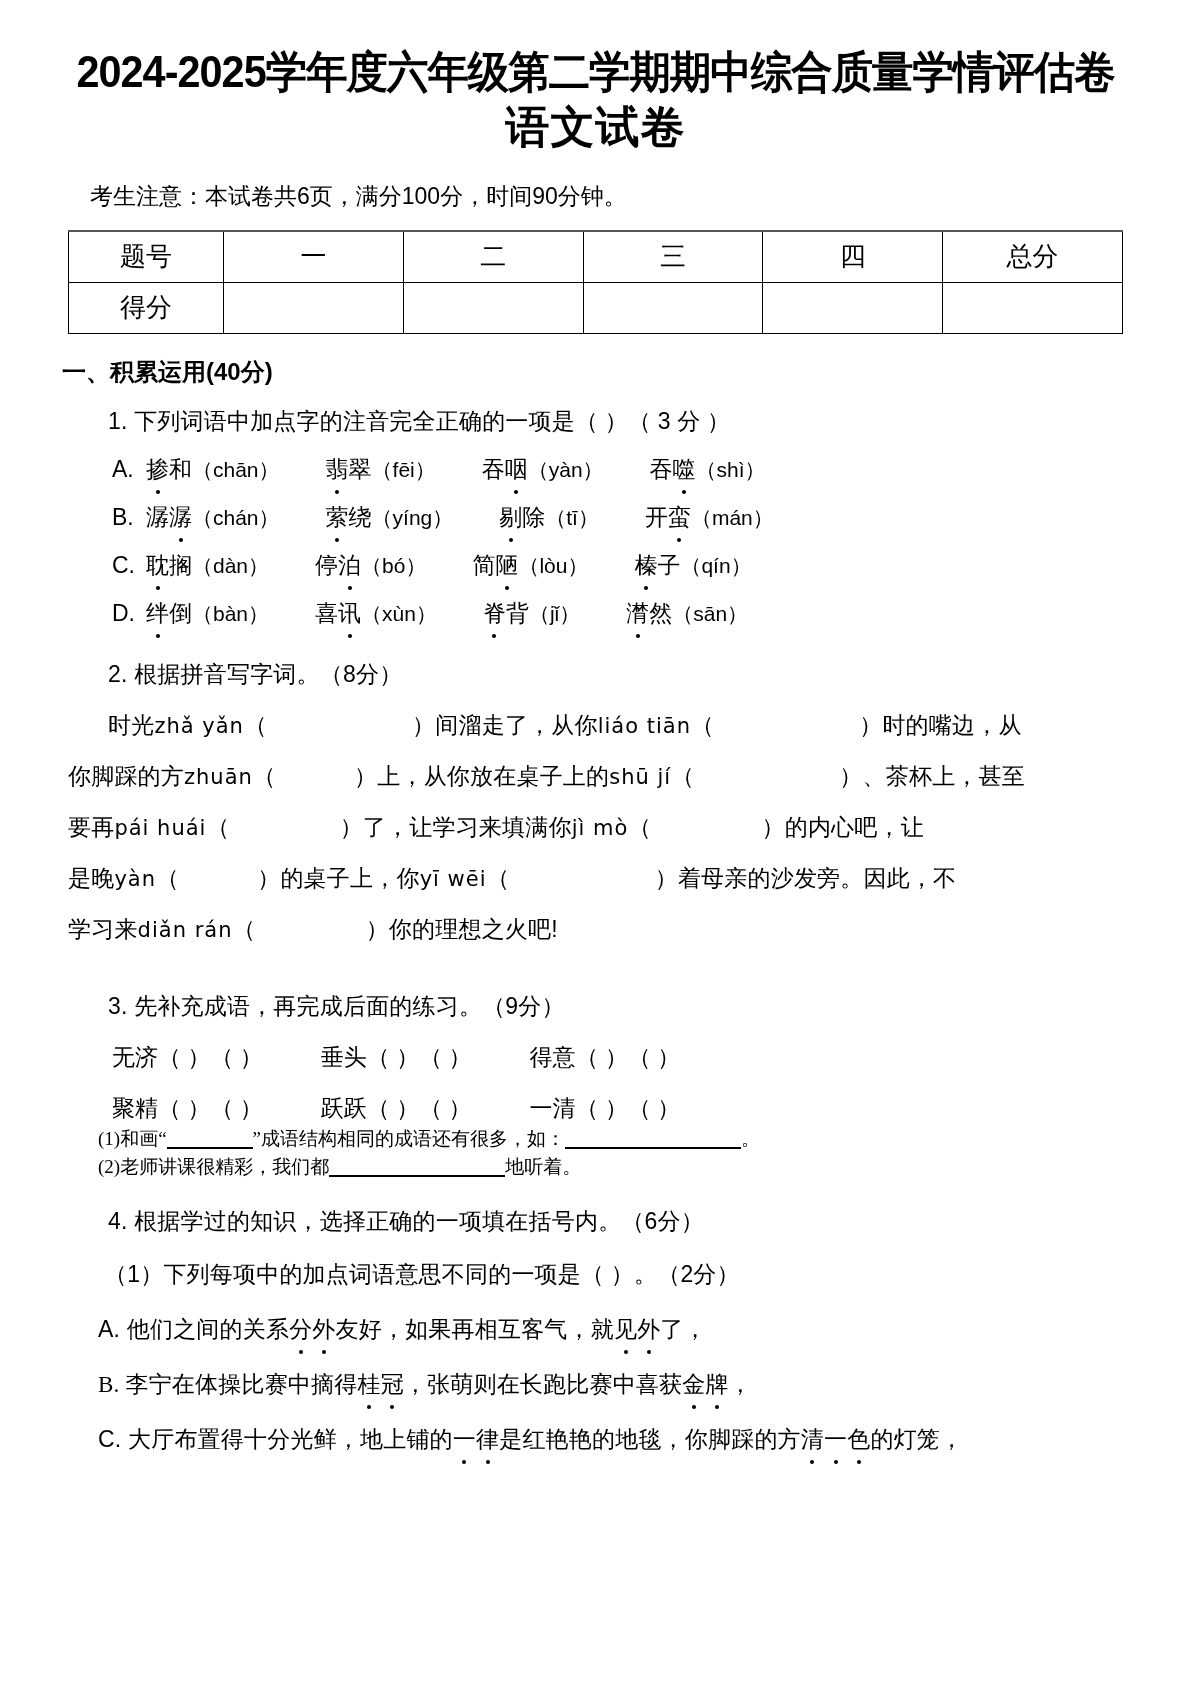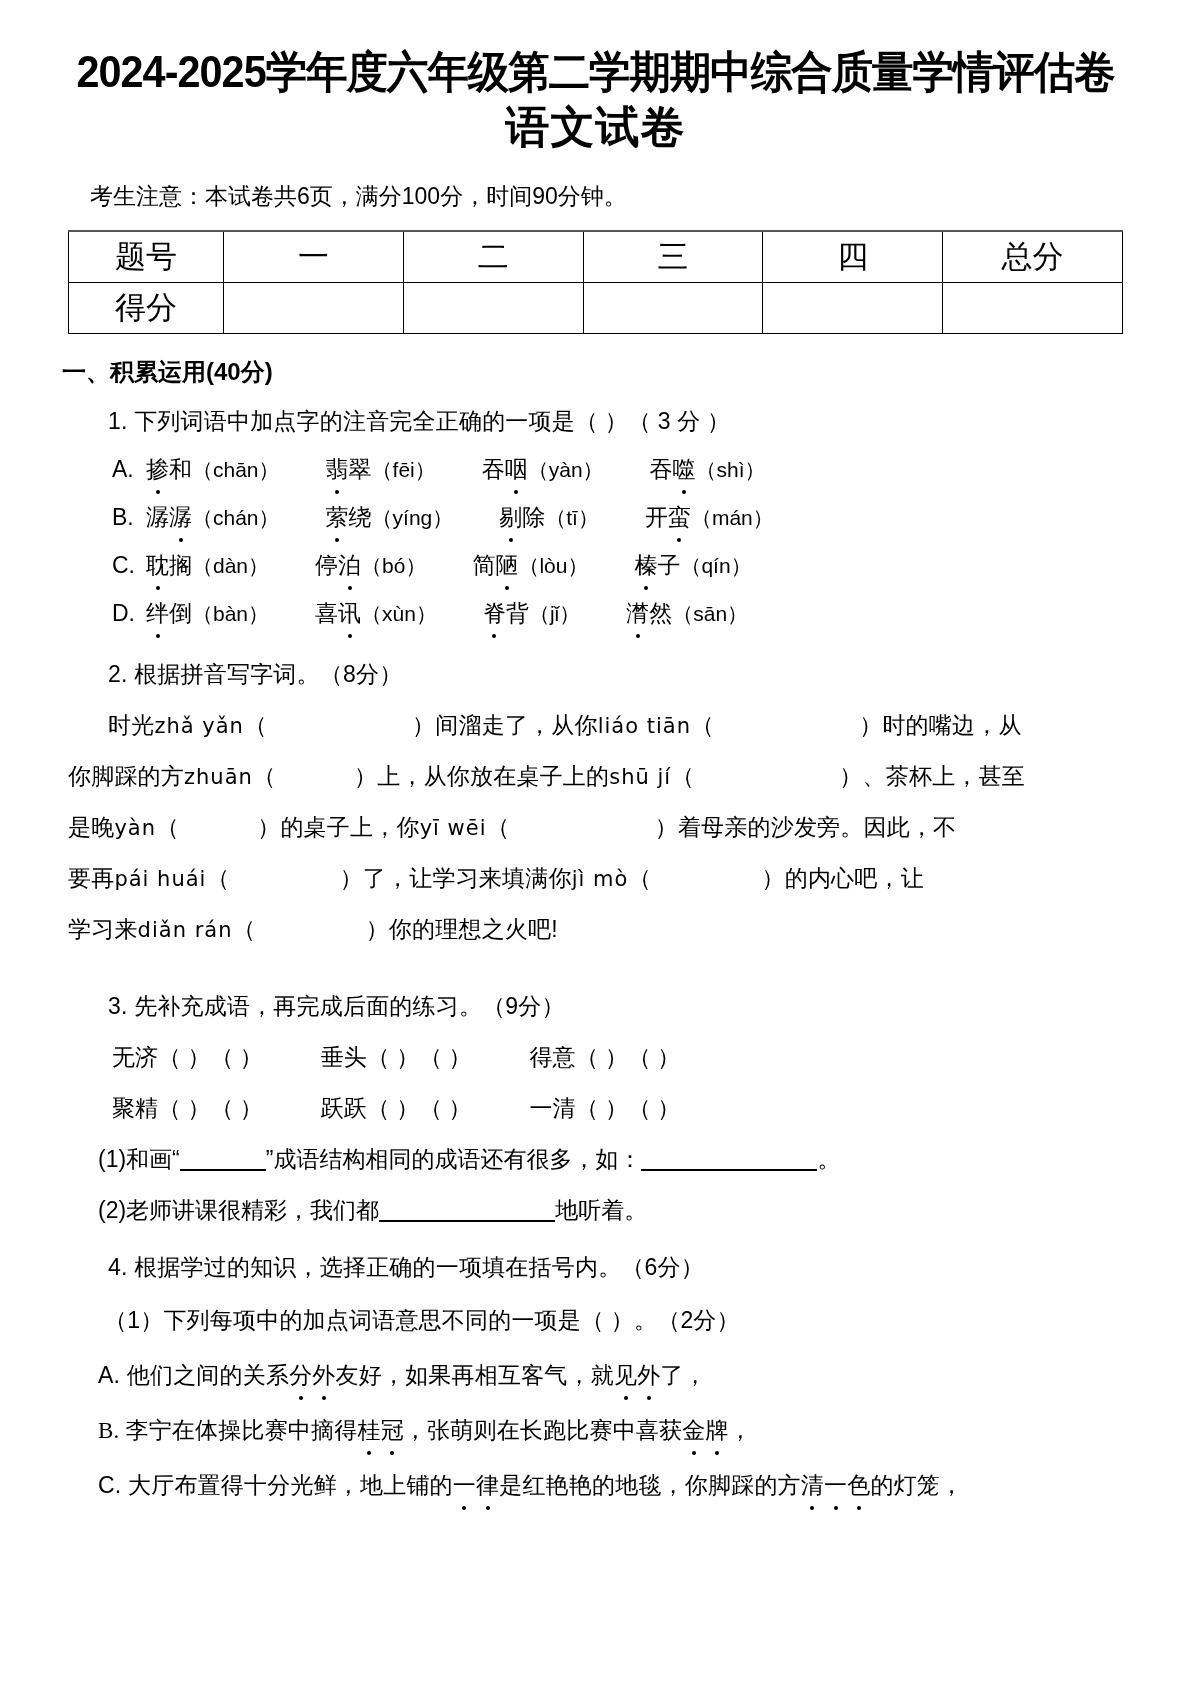--- a/index.html
+++ b/index.html
@@ -54,21 +54,21 @@
   .score-table {
     border-collapse: collapse;
     margin: 18px 0 0 68px;
     width: 1055px;
     table-layout: fixed;
   }
   .score-table td {
     border: 1px solid #000;
     height: 48px;
     text-align: center;
-    font-size: 31px;
+    font-size: 26px;
     vertical-align: middle;
   }
   .score-table tr td:first-child { width: 152px; }
   .score-table .outer-top { border-top: 2px solid #555; }
 
   
   .section-head {
     font-size: 24px;
     font-weight: bold;
     margin: 22px 12px 0 62px;
@@ -139,23 +139,24 @@
     margin: 20px 0 0 112px;
     white-space: nowrap;
   }
   .idiom {
     display: inline-block;
     margin-right: 58px;
   }
   .idiom:last-child { margin-right: 0; }
 
   .sub-line {
-    font-size: 23px;
-    margin: 20px 0 0 98px;
-    white-space: nowrap;
+    font-size: 19px;
+    margin: 2px 0 0 98px;
+    white-space: nowrap;
+    font-family: Liberation Serif, serif;
   }
   .ul-s {
     display: inline-block;
     width: 86px;
     border-bottom: 2px solid #000;
     vertical-align: -4px;
   }
   .ul-l {
     display: inline-block;
     width: 176px;
@@ -201,22 +202,22 @@
   <div class="opt-line" id="q1optA"><span class="opt-letter">A.</span><span class="opt-item"><span class="dot">掺</span><span>和</span><span class="py">（chān）</span></span><span class="opt-item"><span class="dot">翡</span><span>翠</span><span class="py">（fēi）</span></span><span class="opt-item"><span>吞</span><span class="dot">咽</span><span class="py">（yàn）</span></span><span class="opt-item"><span>吞</span><span class="dot">噬</span><span class="py">（shì）</span></span></div>
   <div class="opt-line" id="q1optB"><span class="opt-letter">B.</span><span class="opt-item"><span>潺</span><span class="dot">潺</span><span class="py">（chán）</span></span><span class="opt-item"><span class="dot">萦</span><span>绕</span><span class="py">（yíng）</span></span><span class="opt-item"><span class="dot">剔</span><span>除</span><span class="py">（tī）</span></span><span class="opt-item"><span>开</span><span class="dot">蛮</span><span class="py">（mán）</span></span></div>
   <div class="opt-line" id="q1optC"><span class="opt-letter">C.</span><span class="opt-item"><span class="dot">耽</span><span>搁</span><span class="py">（dàn）</span></span><span class="opt-item"><span>停</span><span class="dot">泊</span><span class="py">（bó）</span></span><span class="opt-item"><span>简</span><span class="dot">陋</span><span class="py">（lòu）</span></span><span class="opt-item"><span class="dot">榛</span><span>子</span><span class="py">（qín）</span></span></div>
   <div class="opt-line" id="q1optD"><span class="opt-letter">D.</span><span class="opt-item"><span class="dot">绊</span><span>倒</span><span class="py">（bàn）</span></span><span class="opt-item"><span>喜</span><span class="dot">讯</span><span class="py">（xùn）</span></span><span class="opt-item"><span class="dot">脊</span><span>背</span><span class="py">（jǐ）</span></span><span class="opt-item"><span class="dot">潸</span><span>然</span><span class="py">（sān）</span></span></div>
 
   <div class="q-line" style="margin-top:30px;">2. 根据拼音写字词。（8分）</div>
 
   <div id="q2lines">
       <div class="passage-line first"><span>时光</span><span class="pinyin">zhǎ yǎn</span><span>（</span><span class="gap-lg"></span><span>）</span><span>间溜走了，从你</span><span class="pinyin">liáo tiān</span><span>（</span><span class="gap-lg"></span><span>）</span><span>时的嘴边，从</span></div>
       <div class="passage-line"><span>你脚踩的方</span><span class="pinyin">zhuān</span><span>（</span><span class="gap-sm"></span><span>）</span><span>上，从你放在桌子上的</span><span class="pinyin">shū  jí</span><span>（</span><span class="gap-lg"></span><span>）</span><span>、茶杯上，甚至</span></div>
+      <div class="passage-line"><span>要再</span><span class="pinyin">pái  huái</span><span>（</span><span class="gap-md"></span><span>）</span><span>了，让学习来填满你</span><span class="pinyin">jì  mò</span><span>（</span><span class="gap-md"></span><span>）</span><span>的内心吧，让</span></div>
       <div class="passage-line"><span>是晚</span><span class="pinyin">yàn</span><span>（</span><span class="gap-sm"></span><span>）</span><span>的桌子上，你</span><span class="pinyin">yī   wēi</span><span>（</span><span class="gap-lg"></span><span>）</span><span>着母亲的沙发旁。因此，不</span></div>
-      <div class="passage-line"><span>要再</span><span class="pinyin">pái  huái</span><span>（</span><span class="gap-md"></span><span>）</span><span>了，让学习来填满你</span><span class="pinyin">jì  mò</span><span>（</span><span class="gap-md"></span><span>）</span><span>的内心吧，让</span></div>
       <div class="passage-line"><span>学习来</span><span class="pinyin">diǎn  rán</span><span>（</span><span class="gap-md"></span><span>）</span><span>你的理想之火吧!</span></div>
     </div>
 
   <div class="q-line" style="margin-top:46px;">3. 先补充成语，再完成后面的练习。（9分）</div>
 
   <div class="idiom-row" id="q3row0"><span class="idiom">无济（    ）（     ）</span><span class="idiom">垂头（   ）（     ）</span><span class="idiom">得意（   ）（    ）</span></div>
   <div class="idiom-row" id="q3row1"><span class="idiom">聚精（   ）（    ）</span><span class="idiom">跃跃（   ）（    ）</span><span class="idiom">一清（   ）（    ）</span></div>
 
   <div class="sub-line">
     <span>(1)和画“</span><span class="ul-s"></span><span>”成语结构相同的成语还有很多，如：</span><span class="ul-l"></span><span>。</span>

